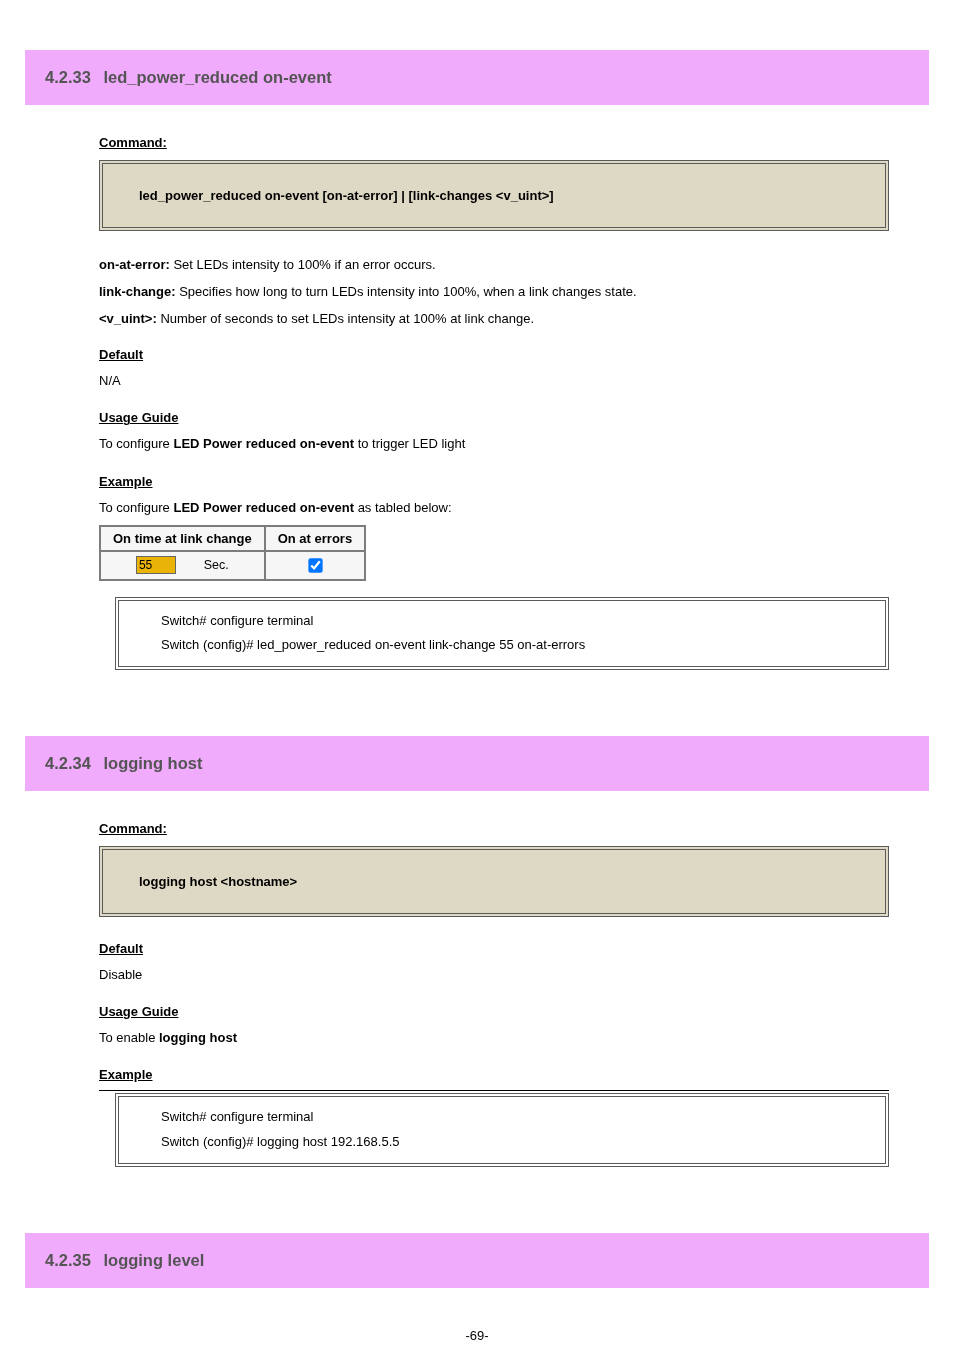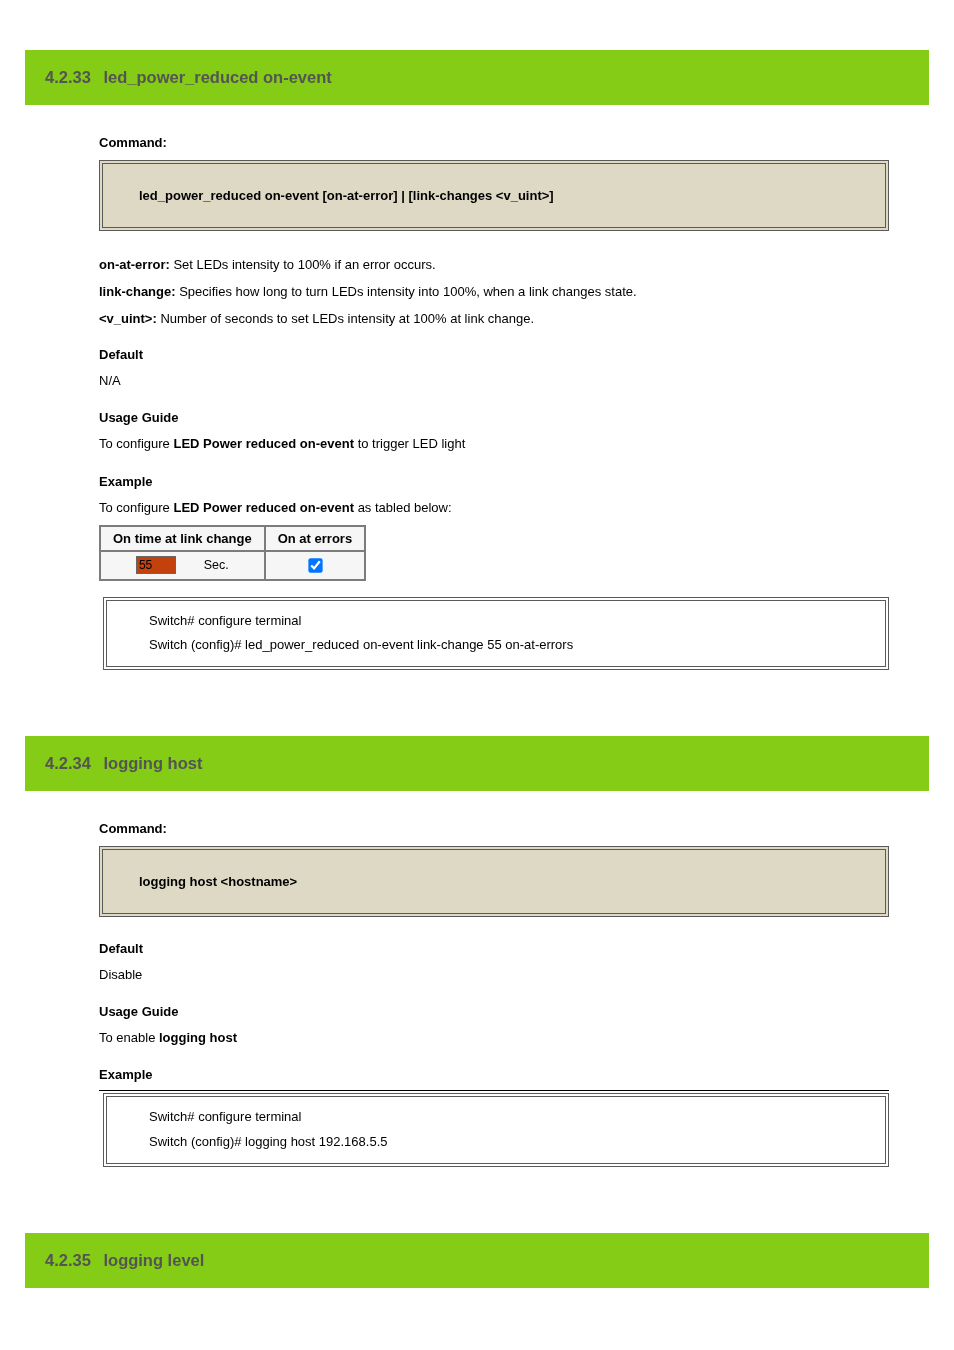--- a/index.html
+++ b/index.html
@@ -9,32 +9,33 @@
     font-family: Arial, sans-serif;
     font-size: 13px;
     color: #000;
     background: #fff;
     width: 954px;
   }
   .page {
     padding: 50px 65px 30px 65px;
   }
   .section-heading {
-    background: #84cc16;
+    background: #f0abfc;
     padding: 18px 20px;
     margin: 0 -40px 30px -40px;
     font-size: 16.5px;
     font-weight: bold;
     color: #545454;
   }
   .section-heading .num { margin-right: 8px; }
   .subhead {
     font-weight: bold;
     margin: 18px 0 8px 0;
     font-size: 13px;
+    text-decoration: underline;
   }
   .param-label {
     font-weight: bold;
     display: inline;
   }
   .code-box {
     border: 4px double #5a5a5a;
     background: #ddd9c4;
     padding: 24px 36px;
     margin: 10px 0 24px 0;
@@ -46,42 +47,42 @@
   }
   .param-list .row {
     margin: 6px 0;
     line-height: 1.6;
   }
   .indent-block { margin-left: 34px; }
   .example-box {
     border: 4px double #5a5a5a;
     background: #fff;
     padding: 8px 42px;
-    margin: 16px 0 26px 4px;
+    margin: 16px 0 26px 16px;
     line-height: 1.9;
   }
   .gui-table {
     border-collapse: collapse;
     margin: 6px 0 14px 0;
   }
   .gui-table th, .gui-table td {
     border: 2px solid #7c7c7c;
     padding: 4px 12px;
     font-size: 12.5px;
     text-align: center;
     background: #f6f6f6;
   }
   .gui-table th {
     font-weight: bold;
     font-size: 13px;
   }
   .gui-table .val-input {
     width: 40px;
     border: 1px solid #666;
-    background: #c2410c;
+    background: #eab308;
     font-family: inherit;
     font-size: 12px;
     padding: 1px 2px;
   }
   .gui-table input[type="checkbox"] {
     transform: scale(1.1);
   }
   .rule-thin {
     border: 0;
     border-top: 1px solid #000;
@@ -187,13 +188,14 @@
     </div>
   </div>
 
   <div class="spacer"></div>
 
   <div class="section-heading">
     <span class="num">4.2.35</span>
     <span>logging level</span>
   </div>
 
+  <div class="footer">-69-</div>
 </div>
 
 </body></html>

